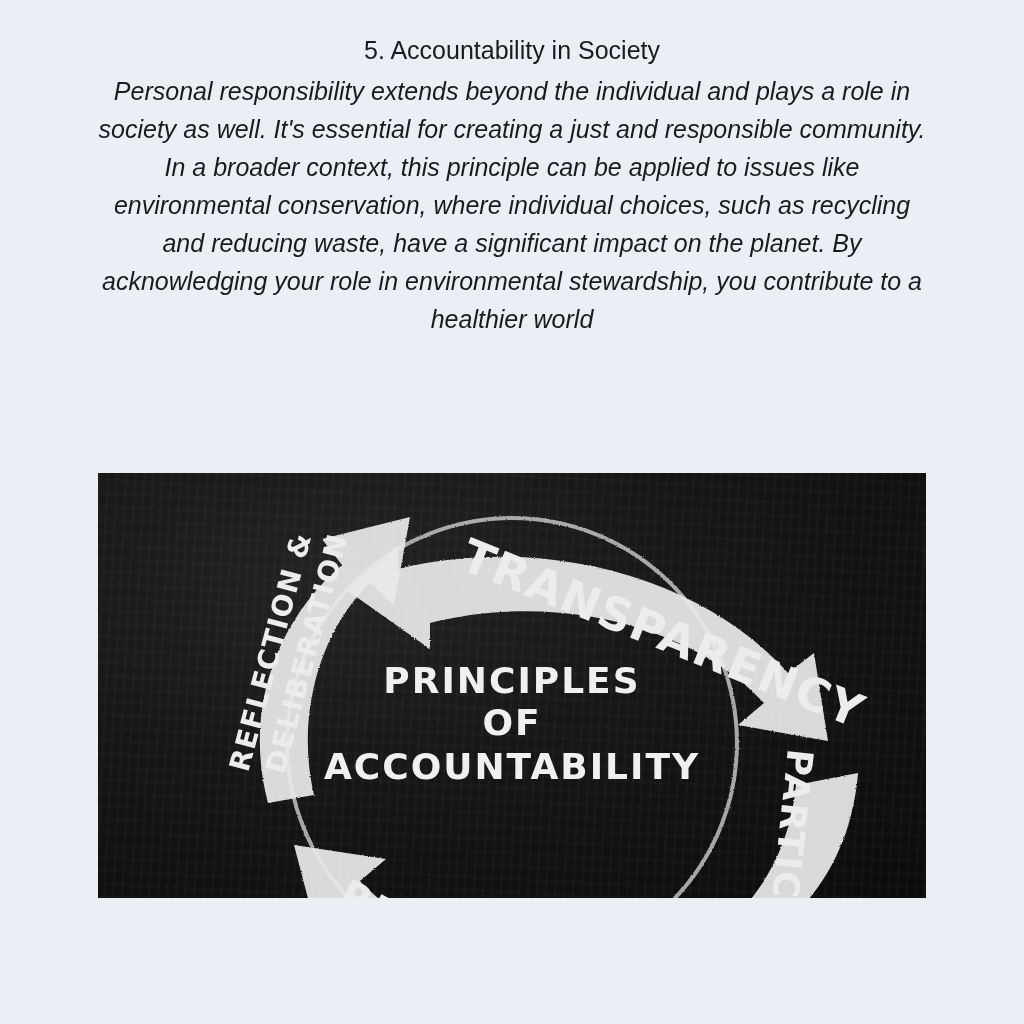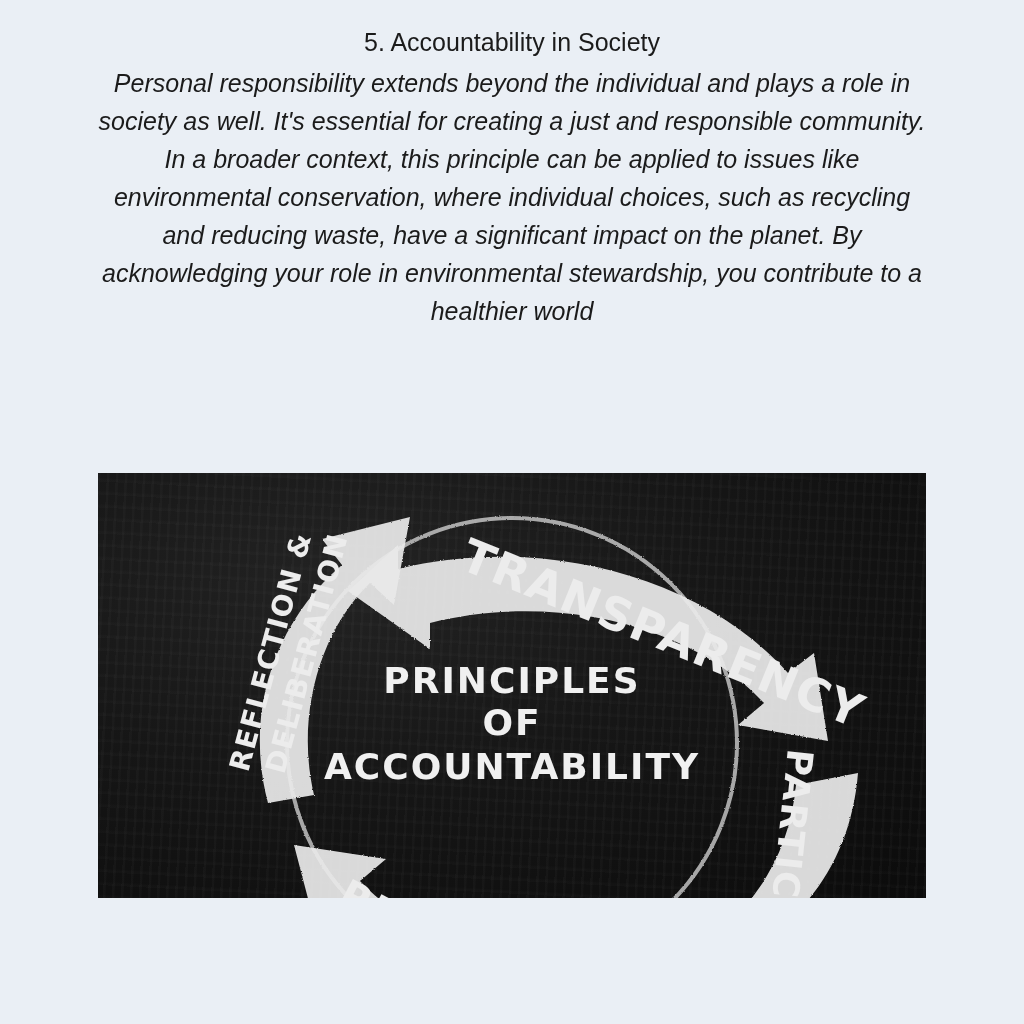--- a/index.html
+++ b/index.html
@@ -33,21 +33,21 @@
   .body-block {
     width: 830px;
     margin: 0 auto;
     padding-top: 22px;
   }
   .heading {
     text-align: center;
     font-size: 25px;
     line-height: 1.5;
     color: #1b1b1b;
-    margin: 2px 0 2px 0;
+    margin: 10px 0 2px 0;
   }
   .paragraph {
     text-align: center;
     font-size: 25px;
     line-height: 1.52;
     color: #1b1b1b;
     margin: 0;
     font-style: italic;
   }
   .figure {

